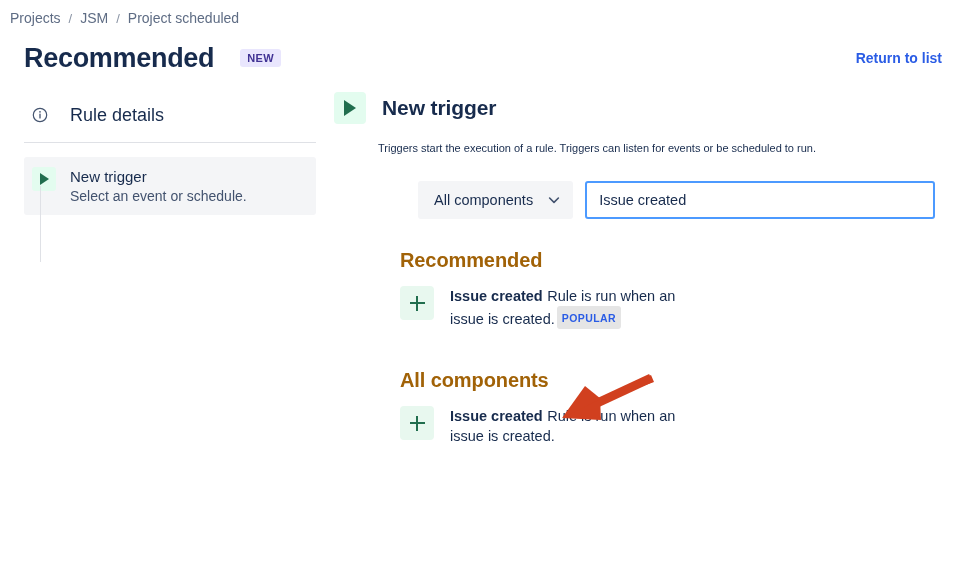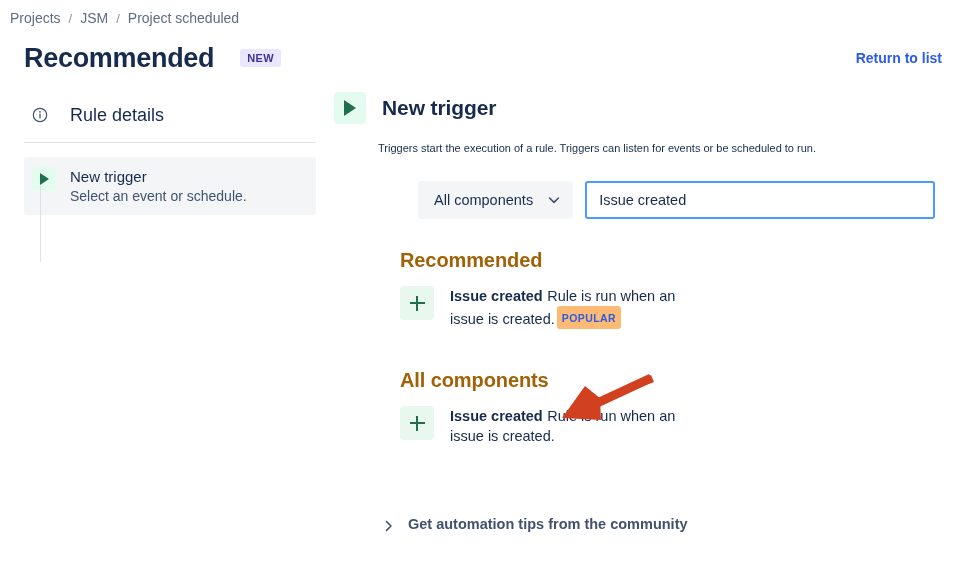--- a/index.html
+++ b/index.html
@@ -133,21 +133,21 @@
   .plus { position:relative; width:15px; height:15px; }
   .plus:before, .plus:after {
     content:""; position:absolute; background:#216E4E;
   }
   .plus:before { left:0; top:6.5px; width:15px; height:2px; }
   .plus:after  { top:0; left:6.5px; height:15px; width:2px; }
   .comp-texts { width:230px; }
   .comp-name { font-size:14.5px; font-weight:700; color:#172B4D; line-height:19px; }
   .comp-desc { font-size:14.5px; color:#172B4D; line-height:20px; }
   .badge-popular {
-    display:inline-block; background:#fdba74; color:#2A5CE5;
+    display:inline-block; background:#e5e5e5; color:#2A5CE5;
     font-size:10.5px; font-weight:700; letter-spacing:0.4px;
     padding:2px 5px 1px; border-radius:3px; vertical-align:2px;
     margin-left:2px;
   }
 
   
   .community {
     position:absolute; left:384px; top:516px;
     display:flex; align-items:center; gap:14px; cursor:pointer;
   }
@@ -248,28 +248,20 @@
             <span class="plus"></span>
           </span>
         <span class="comp-texts">
           <span class="comp-name">Issue created</span>
           <span class="comp-desc">Rule is run when an issue is created.</span>
         </span>
       </div>
     </div>
   </div>
 
-  <div class="community">
-    <span class="chev-right">
-      <svg viewBox="0 0 10 12" width="10" height="12">
-        <path d="M2.5 1.6 L7 6 L2.5 10.4" fill="none" stroke="#42526E" stroke-width="1.5" stroke-linecap="round" stroke-linejoin="round"></path>
-      </svg>
-    </span>
-    <span class="community-label">Get automation tips from the community</span>
-  </div>
 
   <svg class="annot">
     <g fill="#D1401F" stroke="none">
       <path d="M651 375 L592 402 L584 389 L563 418 L599 417 L590 405 L654 382 Z"></path>
     </g>
     <line x1="651" y1="378" x2="593" y2="405" stroke="#D1401F" stroke-width="9" stroke-linecap="butt"></line>
     <polygon points="562,418 600,398 601,420" fill="#D1401F"></polygon>
     <polygon points="562,418 585,386 601,399" fill="#D1401F"></polygon>
   </svg>
 

